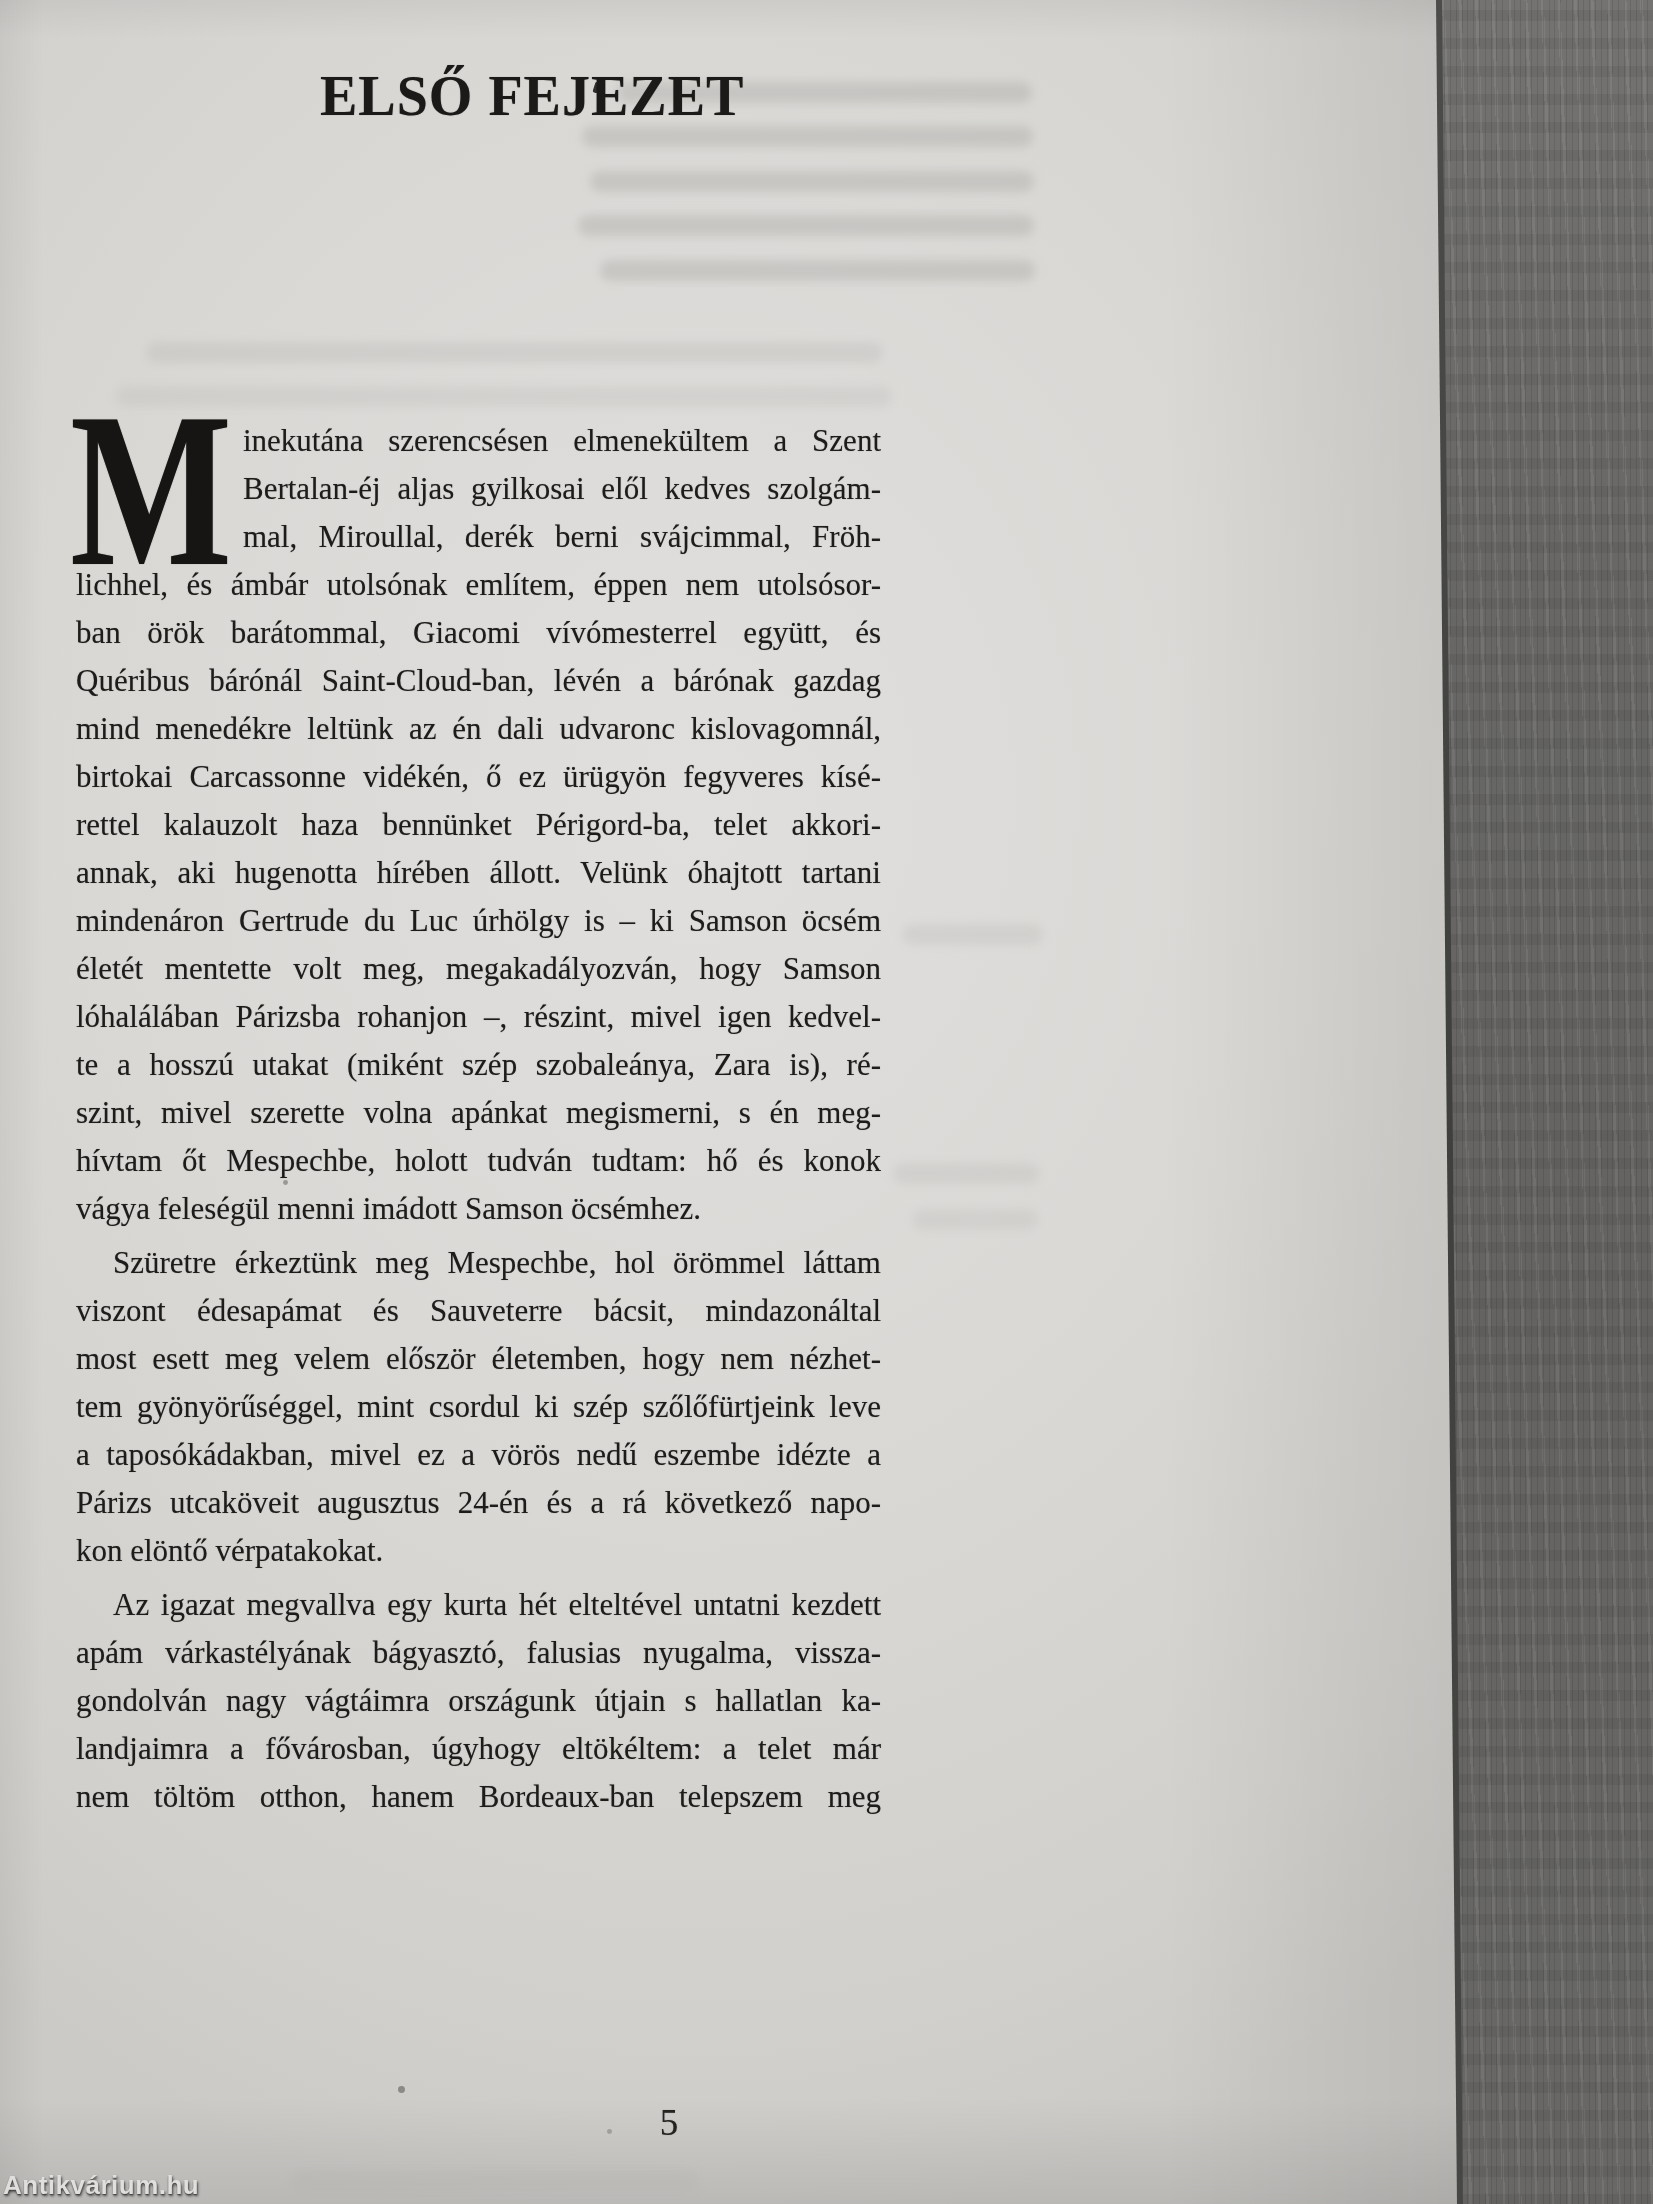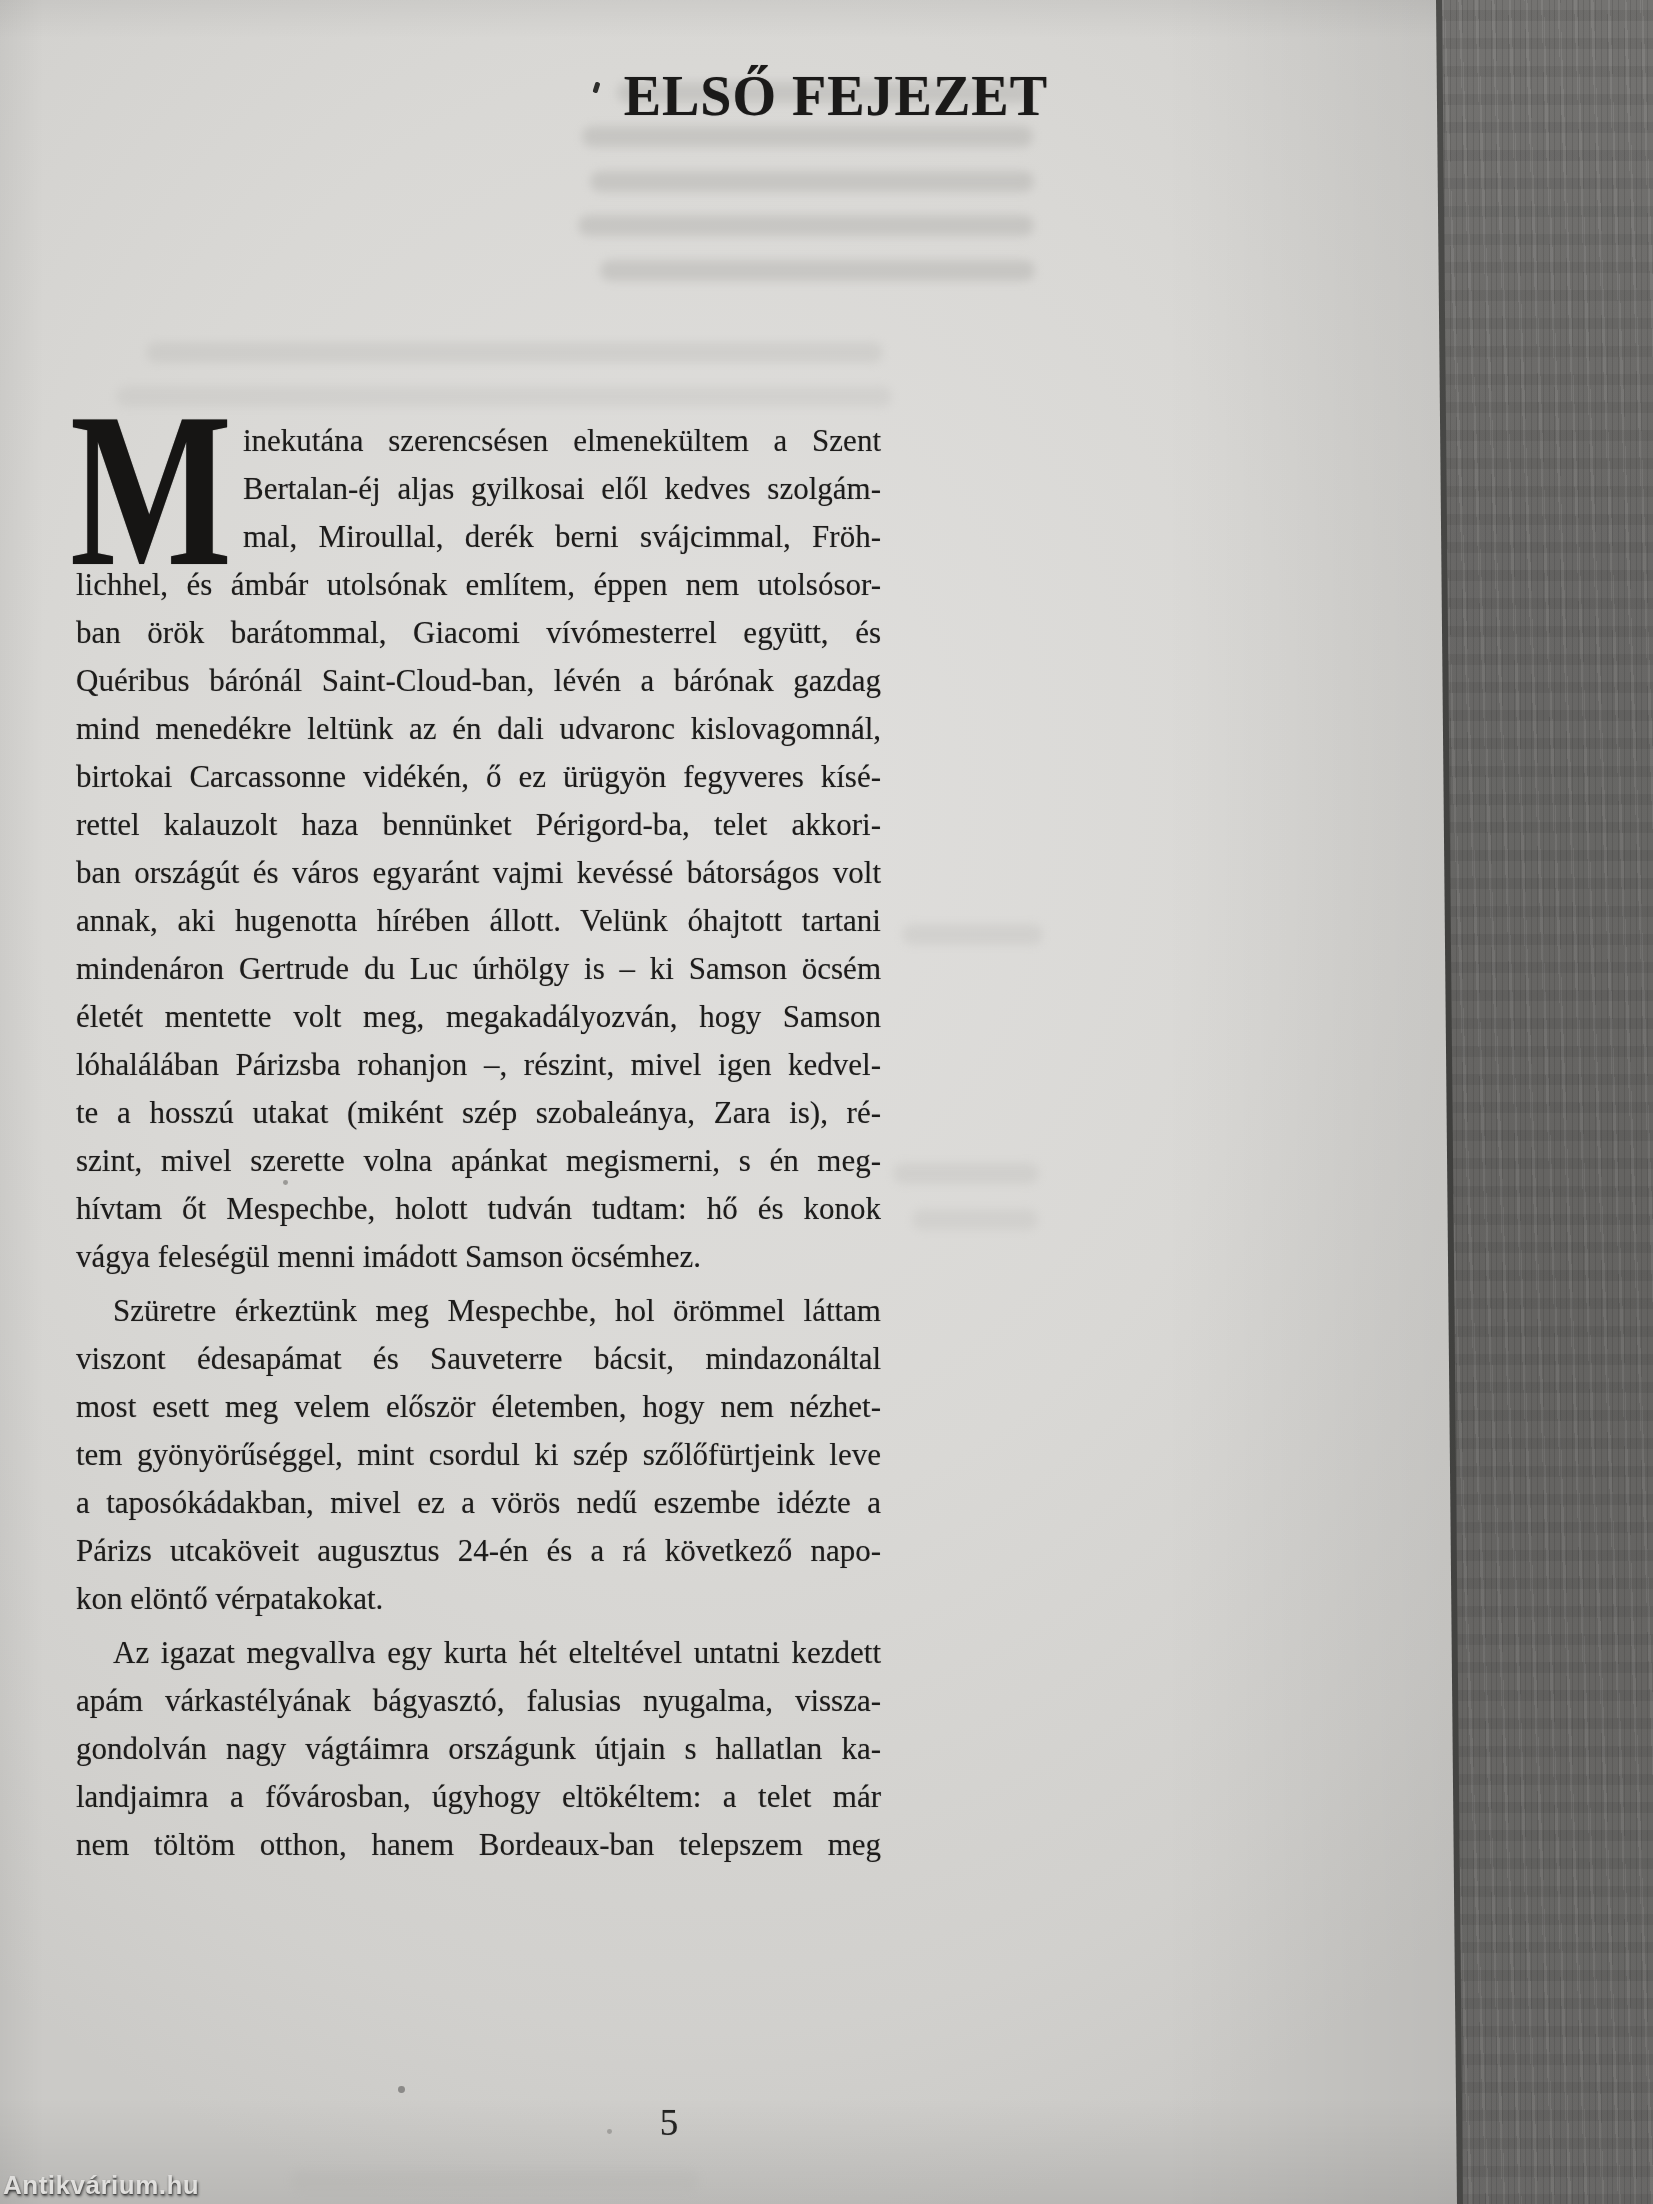--- a/index.html
+++ b/index.html
@@ -53,21 +53,21 @@
   .g11 { top: 2170px; left: 291px; width: 408px; opacity: 0.14; }
   
   .speck { position: absolute; }
   .s1 { left: 594px; top: 82px;  width: 4.9px; height: 10.7px; background: #2e2e2c; transform: rotate(18deg); border-radius: 1.9px; }
   .s2 { left: 398px; top: 2086px; width: 6.8px; height: 6.8px; background: #8b8a88; border-radius: 50%; }
   .s3 { left: 283px; top: 1180px; width: 4.9px; height: 4.9px; background: #9a9996; border-radius: 50%; }
   .s4 { left: 607px; top: 2129px; width: 4.9px; height: 4.9px; background: #a09f9c; border-radius: 50%; }
   
   .heading {
     position: absolute; left: 320px; top: 68px; width: 728px;
-    text-align: right;
+    text-align: left;
     font-size: 56px; font-weight: bold; letter-spacing: 1px; line-height: 1;
     color: #1b1a19;
     text-shadow: 0 0 1px rgba(30,30,30,0.45);
   }
   
   .body-text {
     position: absolute; left: 76px; top: 417px; width: 805px;
     font-size: 31px; line-height: 48px; color: #1d1c1b;
     text-shadow: 0 0 1px rgba(30,30,30,0.4);
   }
@@ -131,21 +131,20 @@
         </span>
         <div class="line">inekutána szerencsésen elmenekültem a Szent</div>
         <div class="line">Bertalan-éj aljas gyilkosai elől kedves szolgám-</div>
         <div class="line">mal, Miroullal, derék berni svájcimmal, Fröh-</div>
         <div class="line">lichhel, és ámbár utolsónak említem, éppen nem utolsósor-</div>
         <div class="line">ban örök barátommal, Giacomi vívómesterrel együtt, és</div>
         <div class="line">Quéribus bárónál Saint-Cloud-ban, lévén a bárónak gazdag</div>
         <div class="line">mind menedékre leltünk az én dali udvaronc kislovagomnál,</div>
         <div class="line">birtokai Carcassonne vidékén, ő ez ürügyön fegyveres kísé-</div>
         <div class="line">rettel kalauzolt haza bennünket Périgord-ba, telet akkori-</div>
-        <div class="line">ban országút és város egyaránt vajmi kevéssé bátorságos volt</div>
         <div class="line">annak, aki hugenotta hírében állott. Velünk óhajtott tartani</div>
         <div class="line">mindenáron Gertrude du Luc úrhölgy is – ki Samson öcsém</div>
         <div class="line">életét mentette volt meg, megakadályozván, hogy Samson</div>
         <div class="line">lóhalálában Párizsba rohanjon –, részint, mivel igen kedvel-</div>
         <div class="line">te a hosszú utakat (miként szép szobaleánya, Zara is), ré-</div>
         <div class="line">szint, mivel szerette volna apánkat megismerni, s én meg-</div>
         <div class="line">hívtam őt Mespechbe, holott tudván tudtam: hő és konok</div>
         <div class="line last">vágya feleségül menni imádott Samson öcsémhez.</div>
       </div>
       <div class="para">

